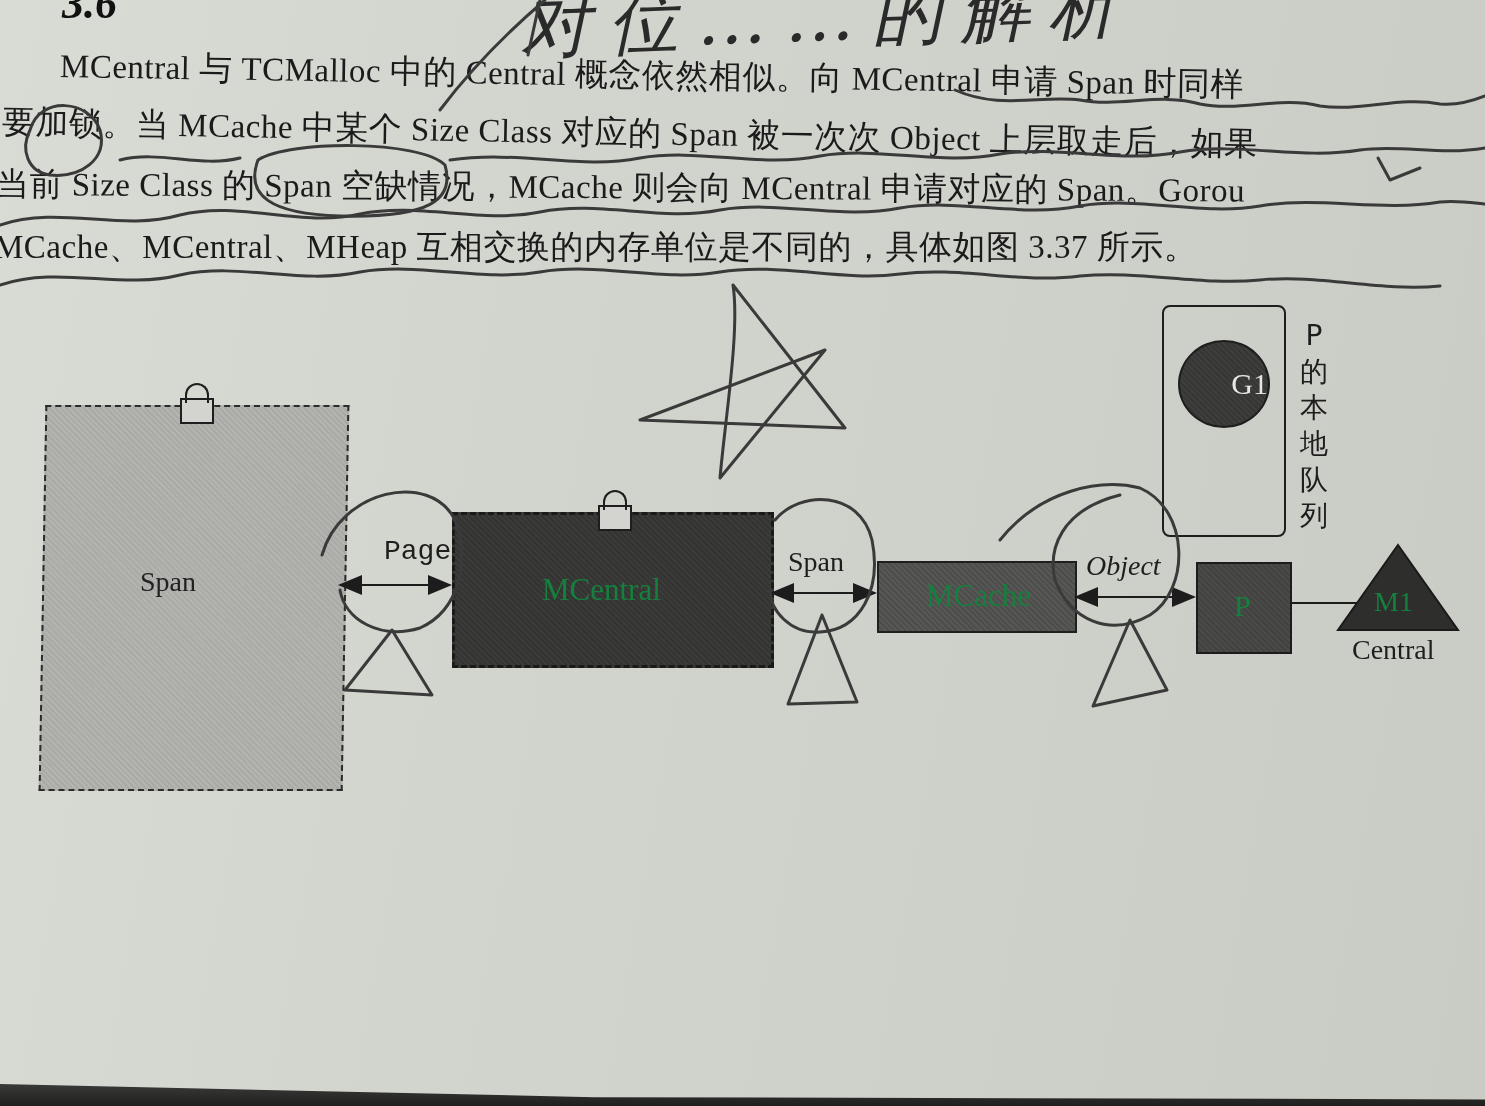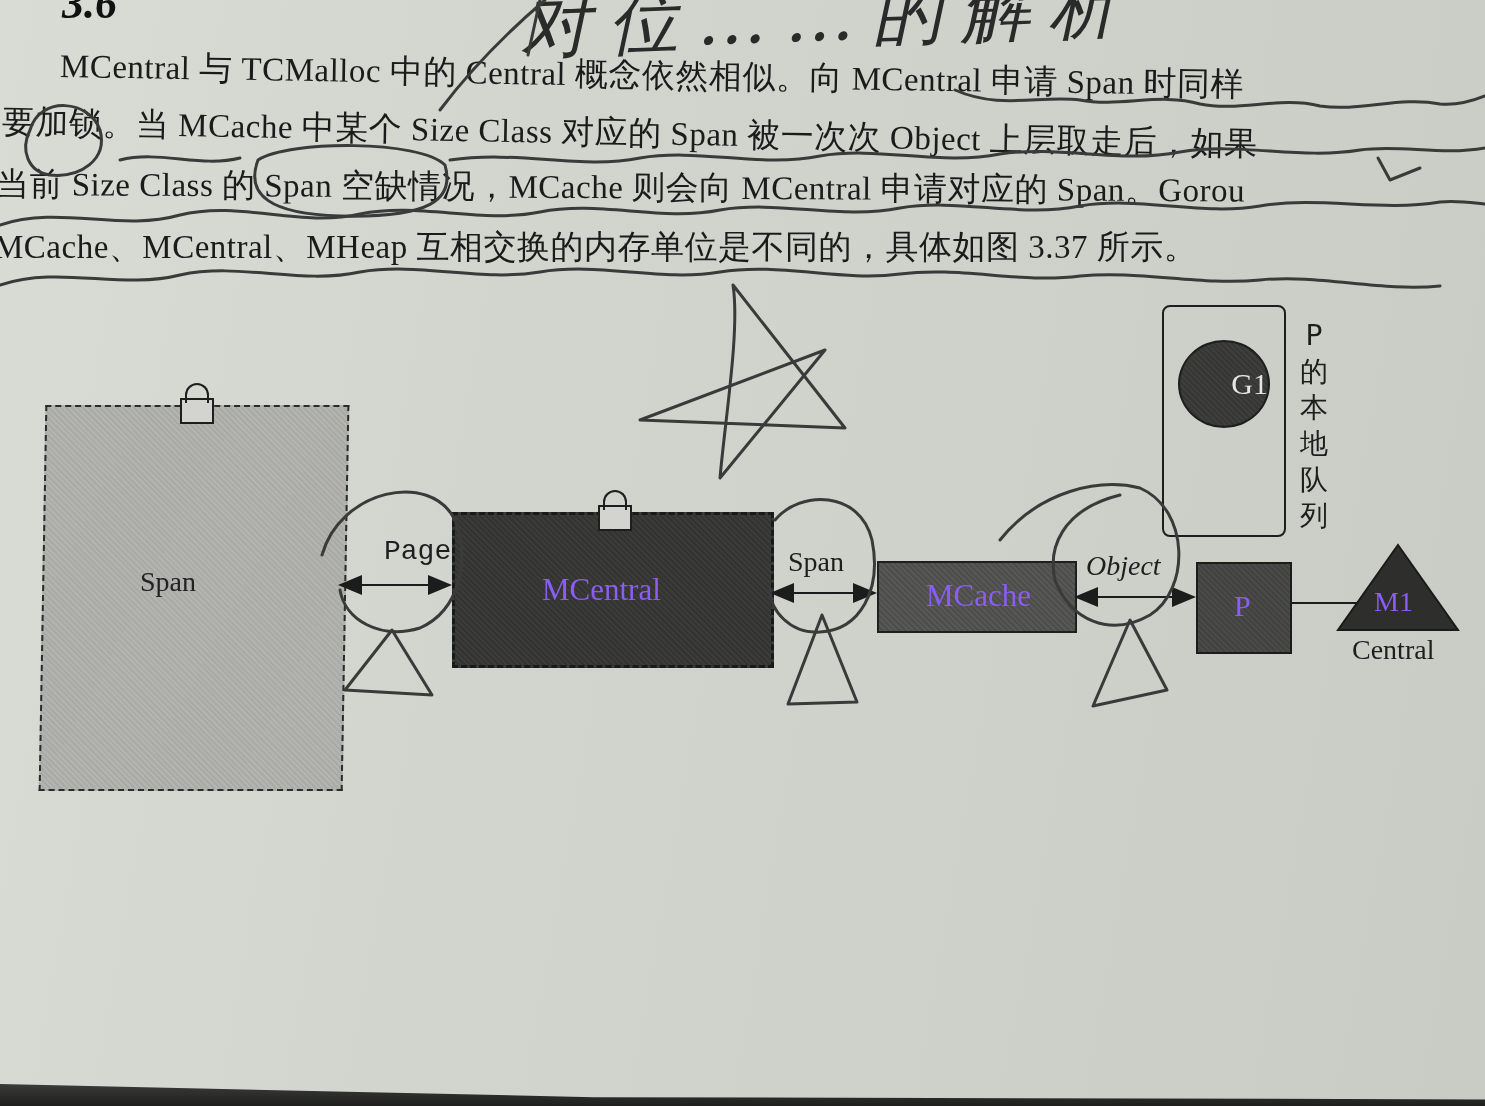--- a/index.html
+++ b/index.html
@@ -76,21 +76,21 @@
   }
   .g1 { left: 1178px; top: 340px; }
   .g2 { left: 1182px; top: 440px; }
   .lock {
     position: absolute; width: 30px; height: 22px; border: 2px solid #1e1e1e; background: #d3d4cf;
   }
   .lock::before {
     content: ""; position: absolute; left: 3px; top: -17px; width: 20px; height: 18px;
     border: 2px solid #1e1e1e; border-bottom: none; border-radius: 12px 12px 0 0;
   }
-  .light { color: #8b5cf6; }
+  .light { color: #15803d; }
 </style>
 </head>
 <body>
 
 <div class="page">
 
   <div class="section-num">3.6</div>
   <div class="hand-top">对位……的解析</div>
 
   <div class="text-line l1">MCentral 与 TCMalloc 中的 Central 概念依然相似。向 MCentral 申请 Span 时同样</div>

